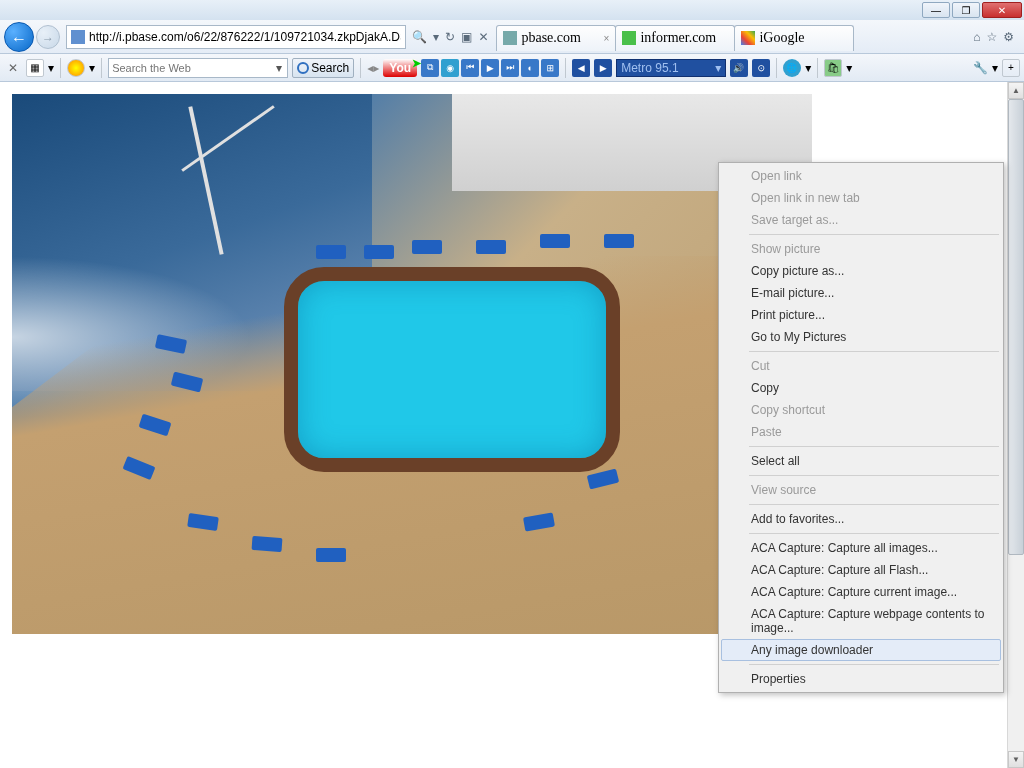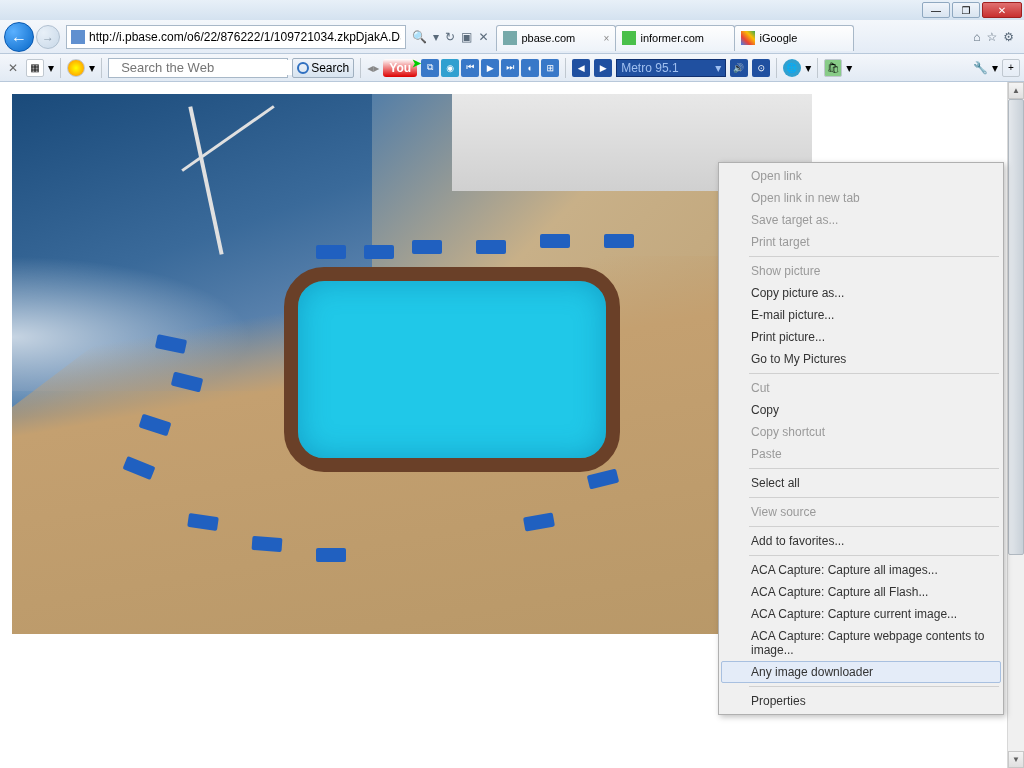--- a/index.html
+++ b/index.html
@@ -16,31 +16,31 @@
 .nav-bar { height: 34px; background: linear-gradient(#f4f7fb, #e4ecf6); display: flex; align-items: center; padding: 0 4px; border-bottom: 1px solid #b8c8da; }
 .nav-back { width: 30px; height: 30px; border-radius: 50%; background: radial-gradient(circle at 30% 30%, #5ab0ff, #0868c8); display: flex; align-items: center; justify-content: center; color: #fff; font-size: 16px; border: 1px solid #0858b0; }
 .nav-fwd { width: 24px; height: 24px; border-radius: 50%; background: radial-gradient(circle at 30% 30%, #e8f0f8, #c8d8e8); margin-left: 2px; display: flex; align-items: center; justify-content: center; color: #8898a8; font-size: 12px; border: 1px solid #b0c0d0; }
 .addr-wrap { flex: 0 0 340px; margin-left: 6px; height: 24px; border: 1px solid #a8b8c8; background: #fff; display: flex; align-items: center; padding: 0 4px; }
 .addr-icon { width: 14px; height: 14px; background: #6090d0; margin-right: 4px; }
 .addr-input { flex: 1; border: none; outline: none; font-size: 12px; }
 .addr-btns { display: flex; gap: 6px; margin-left: 6px; color: #5a6a7a; font-size: 12px; align-items: center; }
 .tabs { display: flex; margin-left: 8px; flex: 1; height: 28px; align-items: flex-end; }
 .tab { height: 26px; min-width: 120px; max-width: 140px; border: 1px solid #a8b8c8; border-bottom: none; background: linear-gradient(#fefefe, #eef3f9); display: flex; align-items: center; padding: 0 6px; margin-right: -1px; border-radius: 3px 3px 0 0; gap: 4px; }
 .tab-fav { width: 14px; height: 14px; background: #888; flex-shrink: 0; }
-.tab-label { flex: 1; white-space: nowrap; overflow: hidden; text-overflow: ellipsis; font-size: 11px; }
+.tab-label { flex: 1; white-space: nowrap; overflow: hidden; text-overflow: ellipsis; font-size: 14px; font-family: Liberation Serif, serif; }
 .tab-close { font-size: 10px; color: #888; }
 .chrome-icons { display: flex; gap: 6px; padding: 0 6px; color: #5a6a7a; }
 
 
 .toolbar2 { height: 28px; background: linear-gradient(#f4f7fb, #e2eaf4); border-bottom: 1px solid #b8c8da; display: flex; align-items: center; padding: 0 4px; gap: 4px; }
 .tb-x { font-size: 12px; color: #666; padding: 0 4px; }
 .tb-icon { width: 18px; height: 18px; border: 1px solid #c0c8d0; border-radius: 2px; display: flex; align-items: center; justify-content: center; font-size: 10px; }
 .tb-sep { width: 1px; height: 20px; background: #c0c8d0; margin: 0 2px; }
 .search-box { width: 180px; height: 20px; border: 1px solid #a8b8c8; background: #fff; display: flex; align-items: center; }
-.search-input { flex: 1; border: none; outline: none; padding: 0 12px; font-size: 13px; color: #888; }
+.search-input { flex: 1; border: none; outline: none; padding: 0 3px; font-size: 11px; color: #888; }
 .search-dd { width: 16px; text-align: center; color: #555; }
 .search-btn { height: 20px; padding: 0 4px; display: flex; align-items: center; gap: 2px; border: 1px solid #a0b0c0; border-radius: 2px; background: linear-gradient(#f0f4fa,#d8e4f0); }
 .yt-btn { width: 34px; height: 18px; background: linear-gradient(#fff,#d00); border-radius: 3px; font-size: 8px; color: #fff; display: flex; align-items: center; justify-content: center; font-weight: bold; position: relative; }
 .mini-icons { display: flex; gap: 2px; }
 .mini-icon { width: 18px; height: 18px; border-radius: 2px; display: flex; align-items: center; justify-content: center; font-size: 9px; color: #fff; }
 .radio-box { width: 110px; height: 18px; background: #2050a0; border: 1px solid #103070; display: flex; align-items: center; padding: 0 4px; color: #a0c0f0; font-size: 10px; }
 .tb-right { margin-left: auto; display: flex; gap: 4px; align-items: center; }
 
 
 .content { position: relative; height: calc(768px - 20px - 34px - 28px); background: #fff; overflow: hidden; }
@@ -187,21 +187,20 @@
     <div class="lounger" style="top:82%;left:30%;transform:rotate(4deg)"></div>
     <div class="lounger" style="top:84%;left:38%"></div>
     <div class="lounger" style="top:78%;left:64%;transform:rotate(-10deg)"></div>
     <div class="lounger" style="top:70%;left:72%;transform:rotate(-14deg)"></div>
   </div>
 
   <div class="context-menu" id="ctx">
       <div class="cm-item disabled">Open link</div>
       <div class="cm-item disabled">Open link in new tab</div>
       <div class="cm-item disabled">Save target as...</div>
-      <div class="cm-item disabled">Print target</div>
       <div class="cm-sep"></div>
       <div class="cm-item disabled">Show picture</div>
       <div class="cm-item">Copy picture as...</div>
       <div class="cm-item">E-mail picture...</div>
       <div class="cm-item">Print picture...</div>
       <div class="cm-item">Go to My Pictures</div>
       <div class="cm-sep"></div>
       <div class="cm-item disabled">Cut</div>
       <div class="cm-item">Copy</div>
       <div class="cm-item disabled">Copy shortcut</div>

